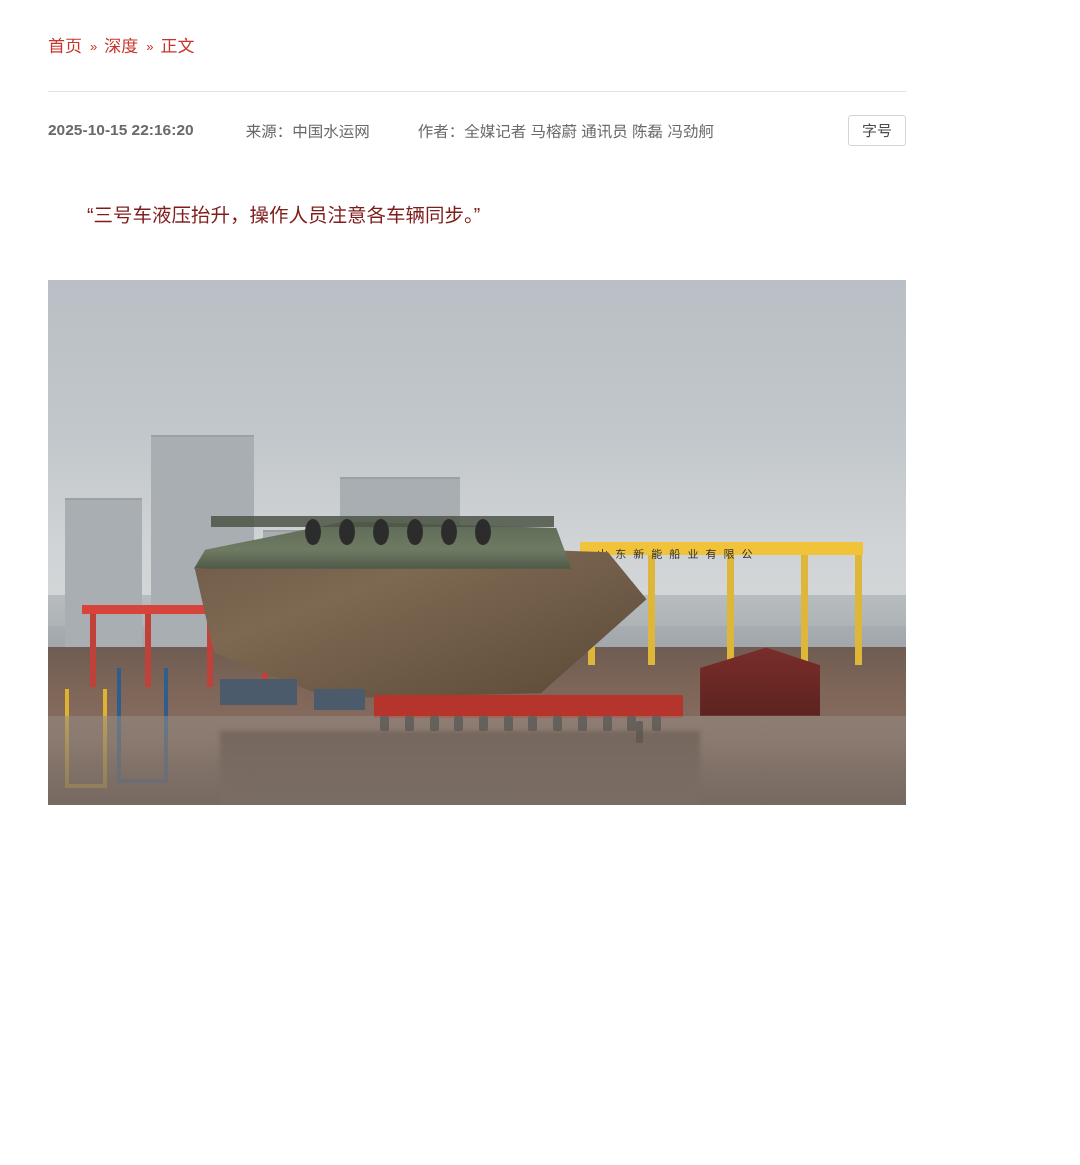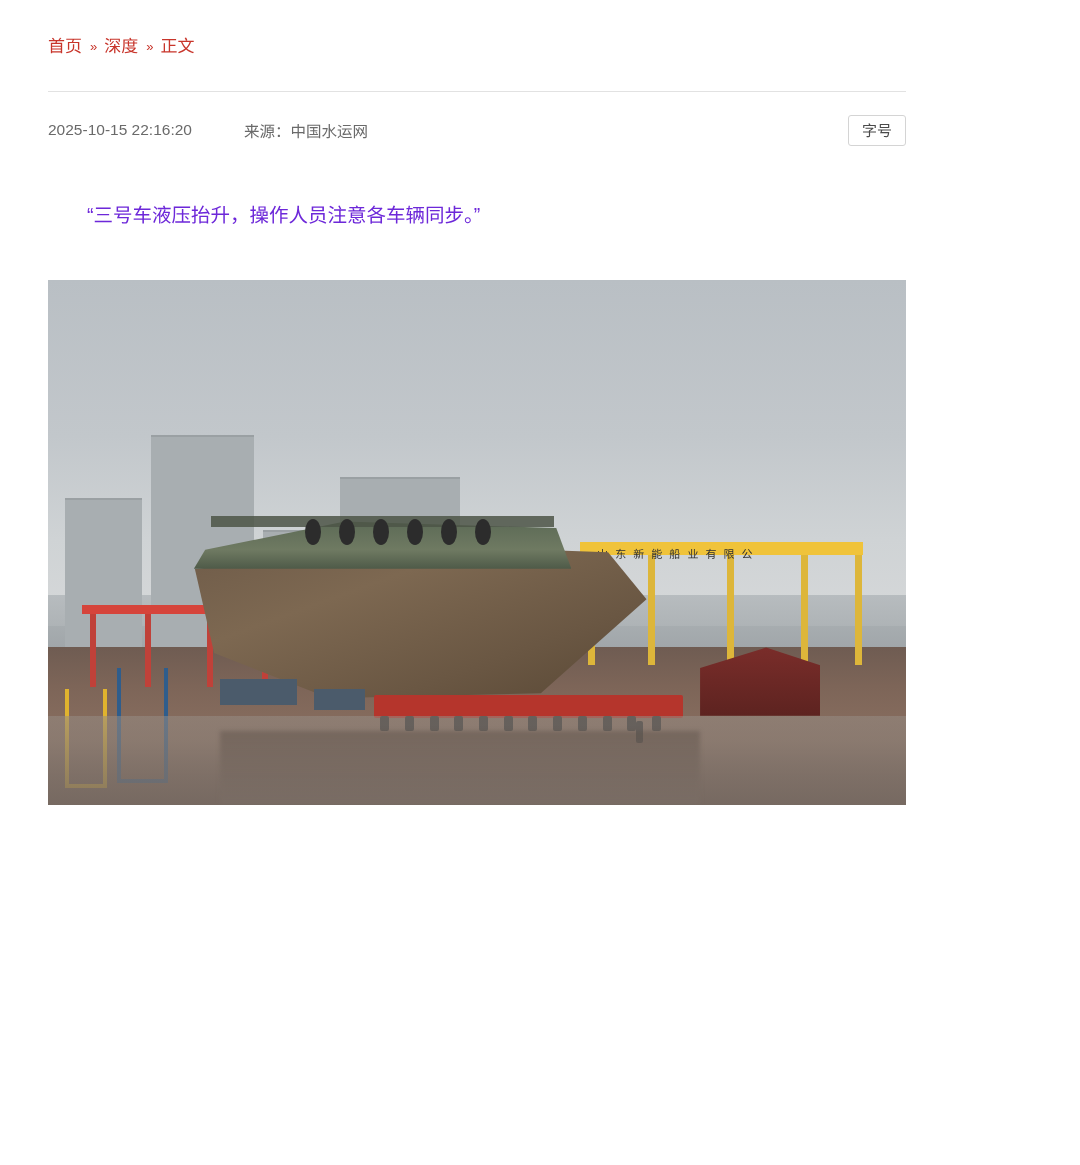--- a/index.html
+++ b/index.html
@@ -62,21 +62,21 @@
     min-height: 40px;
   }
   .meta-items {
     display: flex;
     align-items: center;
     flex: 1 1 auto;
     font-size: 15.5px;
     color: #6a6a6a;
     gap: 0;
   }
-  .meta-date { margin-right: 52px; }
+  .meta-date { margin-right: 52px; font-weight: bold; }
   .meta-source { margin-right: 48px; }
   .meta-source .label,
   .meta-author .label { color: #6a6a6a; }
   .meta-source .value,
   .meta-author .value { color: #6a6a6a; }
   .font-size-btn {
     border: 1px solid #d4d4d4;
     border-radius: 3px;
     background: #fff;
     color: #4a4a4a;
@@ -85,21 +85,21 @@
     cursor: pointer;
     font-family: inherit;
     line-height: 1;
   }
 
   
   .article-body {
     margin-top: 46px;
     font-size: 19.5px;
     line-height: 2.05;
-    color: #6d28d9;
+    color: #7f1d1d;
     max-width: 980px;
   }
   .article-body p {
     margin: 0 0 22px 0;
     text-align: justify;
     text-justify: inter-ideograph;
     text-indent: 2em;
   }
 
   
@@ -257,20 +257,23 @@
     <span class="sep">»</span>
     <a>正文</a>
   </nav>
 
 
   <div class="meta-bar">
     <div class="meta-items">
       <span class="meta-date">2025-10-15 22:16:20</span>
       <span class="meta-source">
         <span class="label">来源：</span><span class="value">中国水运网</span>
+      </span>
+      <span class="meta-author">
+        <span class="label">作者：</span><span class="value">全媒记者 马榕蔚 通讯员 陈磊 冯劲舸</span>
       </span>
     </div>
     <button class="font-size-btn">字号</button>
   </div>
 
   <div class="article-body">
     <p>“三号车液压抬升，操作人员注意各车辆同步。”</p>
   </div>
 
   <figure class="figure">

